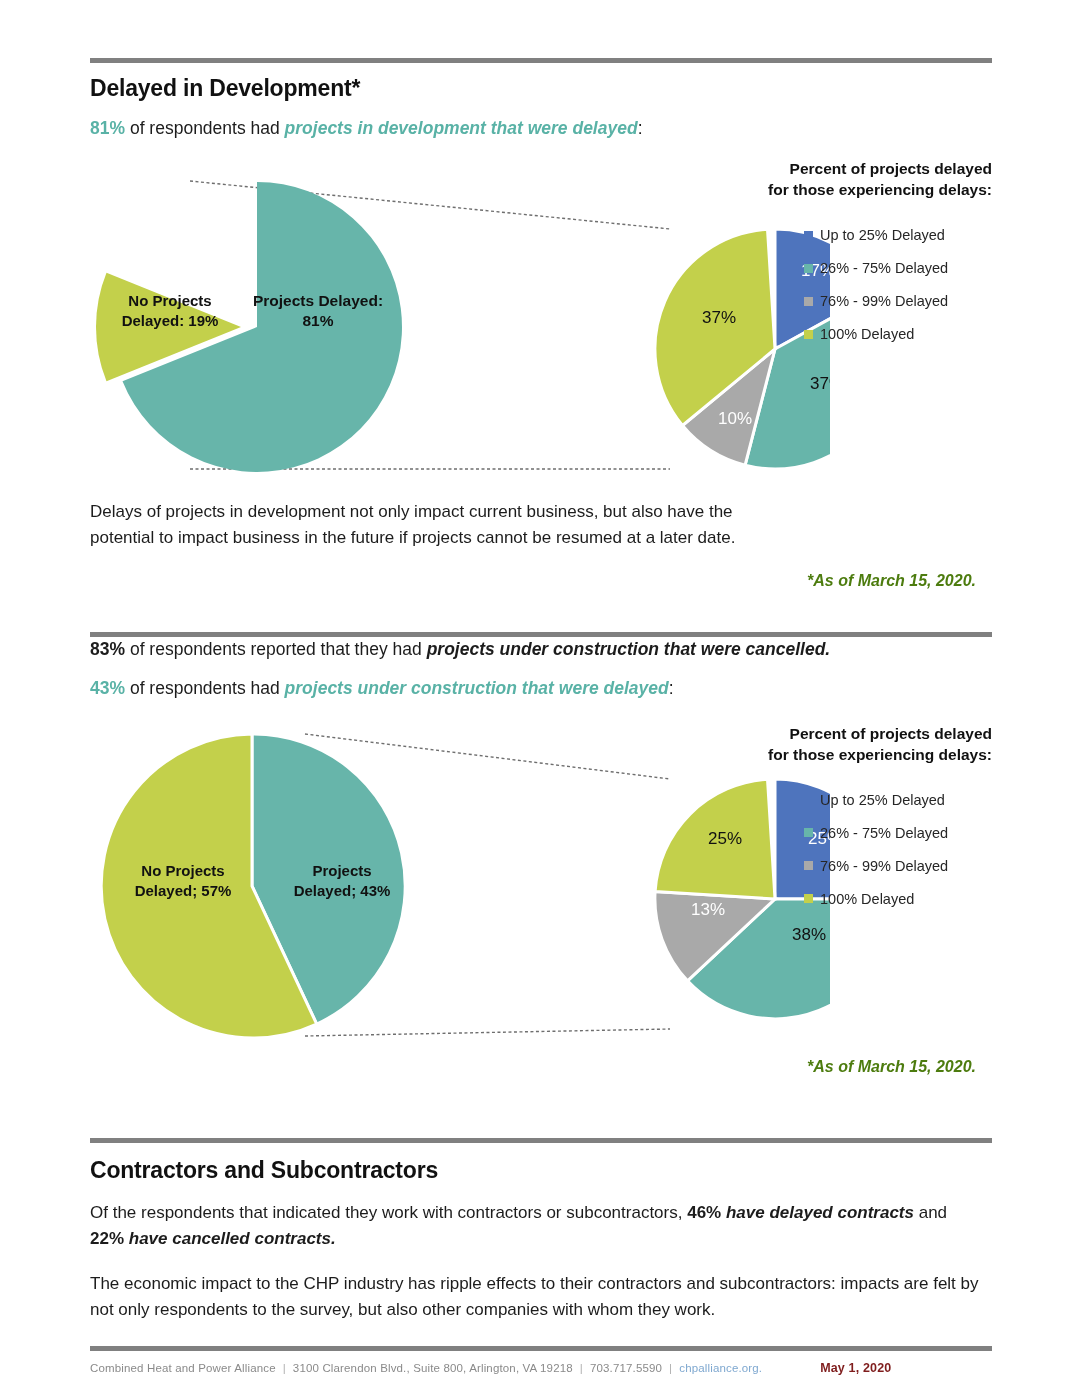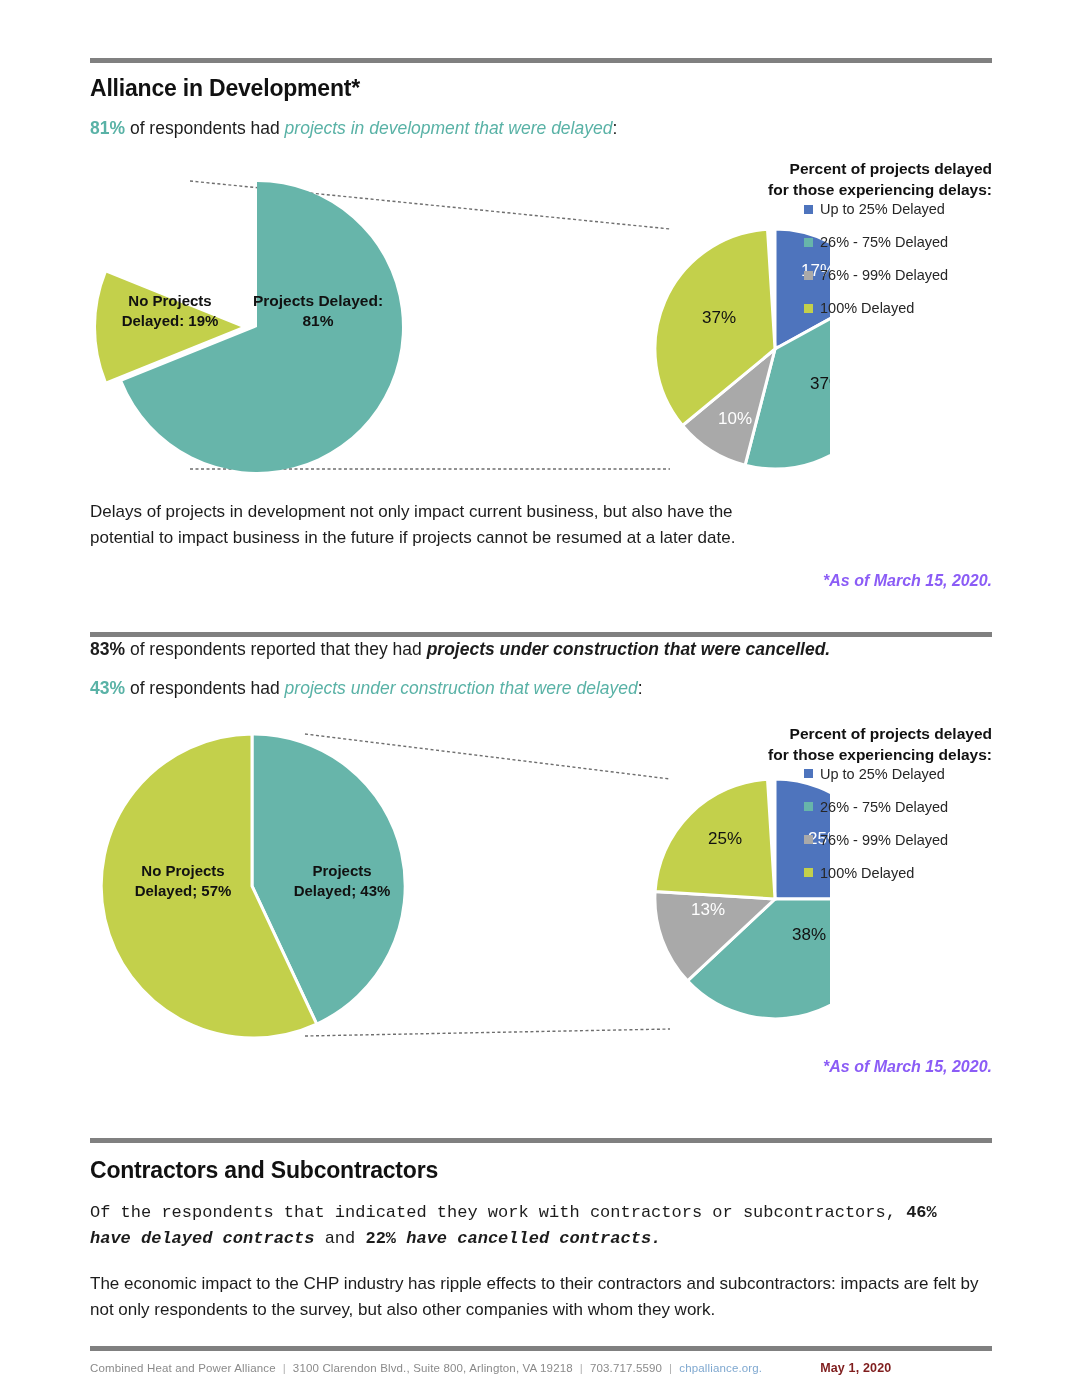--- a/index.html
+++ b/index.html
@@ -42,46 +42,46 @@
   }
   p.body-text {
     font-size: 17px;
     line-height: 1.5;
     margin: 0 0 6px 0;
     color: #1c1c1c;
   }
   .b { font-weight: bold; }
   .bi { font-weight: bold; font-style: italic; }
   .teal-txt { color: #59B2A6; }
-  .teal-bi { color: #59B2A6; font-weight: normal; font-style: italic; }
+  .teal-bi { color: #59B2A6; font-weight: bold; font-style: italic; }
   .asof {
     text-align: right;
     font-size: 16px;
     font-style: italic;
     font-weight: bold;
-    color: #8b5cf6;
-    margin: 0;
+    color: #4d7c0f;
+    margin: 16px;
   }
   .chart-row {
     position: relative;
     width: 902px;
   }
   .legend {
     position: absolute;
     font-family: "Liberation Sans", sans-serif;
   }
   .legend-title {
     font-size: 15.5px;
     font-weight: bold;
     line-height: 1.35;
     text-align: right;
     color: #111111;
     white-space: nowrap;
   }
-  .legend-items { margin-left: 42px; }
+  .legend-items { margin-top: 26px; margin-left: 42px; }
   .legend-item {
     display: flex;
     align-items: center;
     margin-bottom: 17px;
     font-size: 14.5px;
     color: #262626;
     white-space: nowrap;
   }
   .swatch {
     width: 9px; height: 9px;
@@ -110,21 +110,21 @@
   }
   svg text { font-family: "Liberation Sans", sans-serif; }
 </style>
 </head>
 <body>
 
 <div class="page">
 
   <div class="section" style="top:58px;">
     <div class="rule"></div>
-    <h2 class="sec-title">Alliance in Development*</h2>
+    <h2 class="sec-title">Delayed in Development*</h2>
 
 
     <p class="lead">
       <span class="b teal-txt">81%</span><span> of respondents had </span><span class="teal-bi">projects in development that were delayed</span><span>:</span>
     </p>
 
     <div class="chart-row" style="height:330px; margin-top:18px;">
       <svg width="740" height="330" viewBox="0 0 740 330">
 
         <g>
@@ -260,21 +260,21 @@
       </div>
     </div>
 
     <p class="asof" style="margin-top:4px; margin-bottom:8px;">*As of March 15, 2020.</p>
   </div>
 
   <div class="section" style="top:1138px;">
     <div class="rule"></div>
     <h2 class="sec-title" style="margin-top:14px; margin-bottom:16px;">Contractors and Subcontractors</h2>
 
-    <p class="body-text" style="margin-bottom:20px; width:880px;font-family:Liberation Mono, monospace;">
+    <p class="body-text" style="margin-bottom:20px; width:880px;">
       <span>Of the respondents that indicated they work with contractors or subcontractors, </span><span class="b">46%</span><span class="bi"> have delayed contracts</span><span> and </span><span class="b">22%</span><span class="bi"> have cancelled contracts.</span>
     </p>
 
     <p class="body-text" style="width:900px; margin-bottom:24px;">The economic impact to the CHP industry has ripple effects to their contractors and subcontractors: impacts are felt by not only respondents to the survey, but also other companies with whom they work.</p>
 
     <div class="footer-rule"></div>
 
     <div class="footer">
       <span>Combined Heat and Power Alliance</span>
       <span class="sep">|</span>

